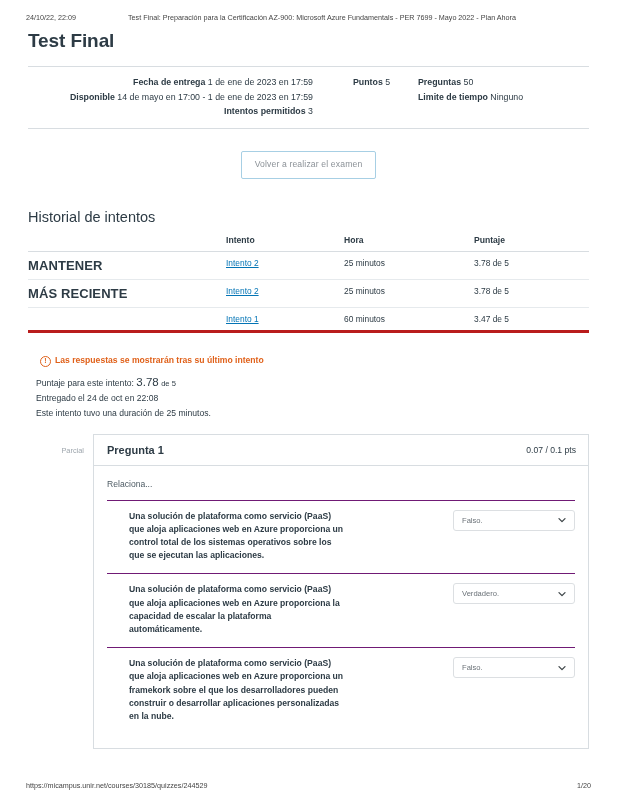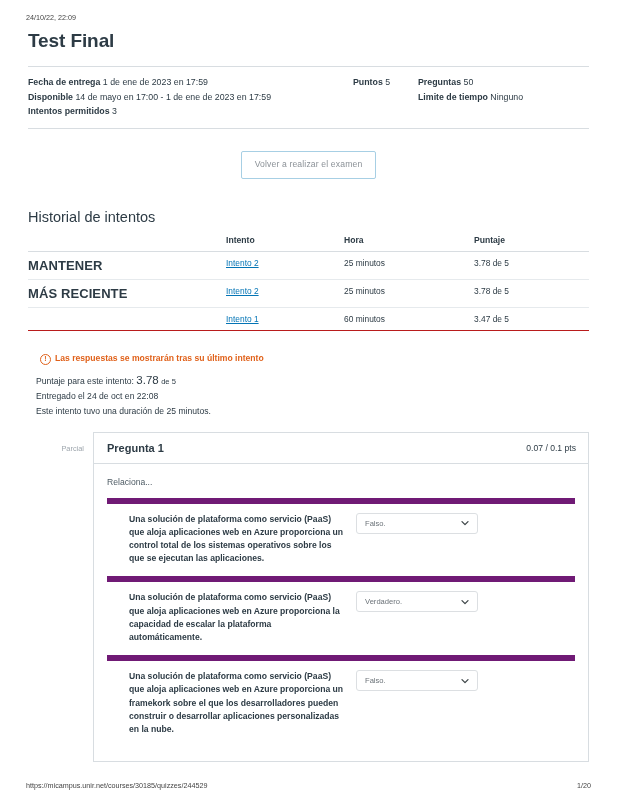--- a/index.html
+++ b/index.html
@@ -71,21 +71,21 @@
     border-bottom: 1px solid #d8dde1;
     padding: 8px 0 9px 0;
     margin-bottom: 0;
   }
   .meta-row {
     display: flex;
     font-size: 8.8px;
     line-height: 14.5px;
     color: #2d3b45;
   }
-  .meta-col-a { width: 285px; flex: 0 0 285px; }
+  .meta-col-a { width: 285px; flex: 0 0 285px; text-align: right; }
   .meta-col-b { width: 65px; flex: 0 0 65px; margin-left: 40px; }
   .meta-col-c { flex: 1 1 auto; }
   .lbl { font-weight: bold; }
   .val { font-weight: normal; }
 
   
   .retake-wrap {
     margin-top: 22px;
     text-align: center;
   }
@@ -125,21 +125,21 @@
     color: #2d3b45;
     border-bottom: 1px solid #d8dde1;
   }
   table.attempts td {
     padding: 6px 0 6px 0;
     border-bottom: 1px solid #e6eaed;
     color: #2d3b45;
     vertical-align: top;
   }
   table.attempts tbody tr:last-child td {
-    border-bottom: 1px solid #b91c1c;
+    border-bottom: 3px solid #b91c1c;
     margin-left: 12px;
   }
   .col-kind   { width: 198px; }
   .col-try    { width: 118px; }
   .col-time   { width: 130px; }
   .col-score  { width: 115px; }
   td.kind { font-weight: bold; font-size: 13px; letter-spacing: 0.1px; }
   a.attempt-link {
     color: #0374b5;
     text-decoration: underline;
@@ -238,23 +238,24 @@
     padding: 13px 13px 14px 13px;
   }
   .q-prompt {
     font-size: 8.6px;
     color: #4d5a63;
     margin-bottom: 11px;
   }
 
   .match-row {
     display: flex;
-    border-top: 6px solid #701a75;
+    border-top: 1px solid #701a75;
     padding: 9px 0 11px 0;
     align-items: flex-start;
+    justify-content: space-between;
   }
   .match-row:first-of-type { border-top: 1px solid #e6eaed; }
   .match-text {
     width: 215px;
     flex: 0 0 215px;
     margin-left: 22px;
     font-size: 8.6px;
     font-weight: bold;
     line-height: 13.2px;
     color: #2d3b45;
@@ -313,20 +314,21 @@
     white-space: nowrap;
   }
 </style>
 </head>
 <body>
 
 <div class="page">
 
   <div class="print-header">
     <span class="ph-date">24/10/22, 22:09</span>
+    <span class="ph-title">Test Final: Preparación para la Certificación AZ-900: Microsoft Azure Fundamentals - PER 7699 - Mayo 2022 - Plan Ahora</span>
   </div>
 
   <div class="content">
 
     <h1 class="quiz-title">Test Final</h1>
 
     <div class="meta-wrap">
       <div class="meta-row">
         <div class="meta-col-a">
           <span class="lbl">Fecha de entrega</span>

